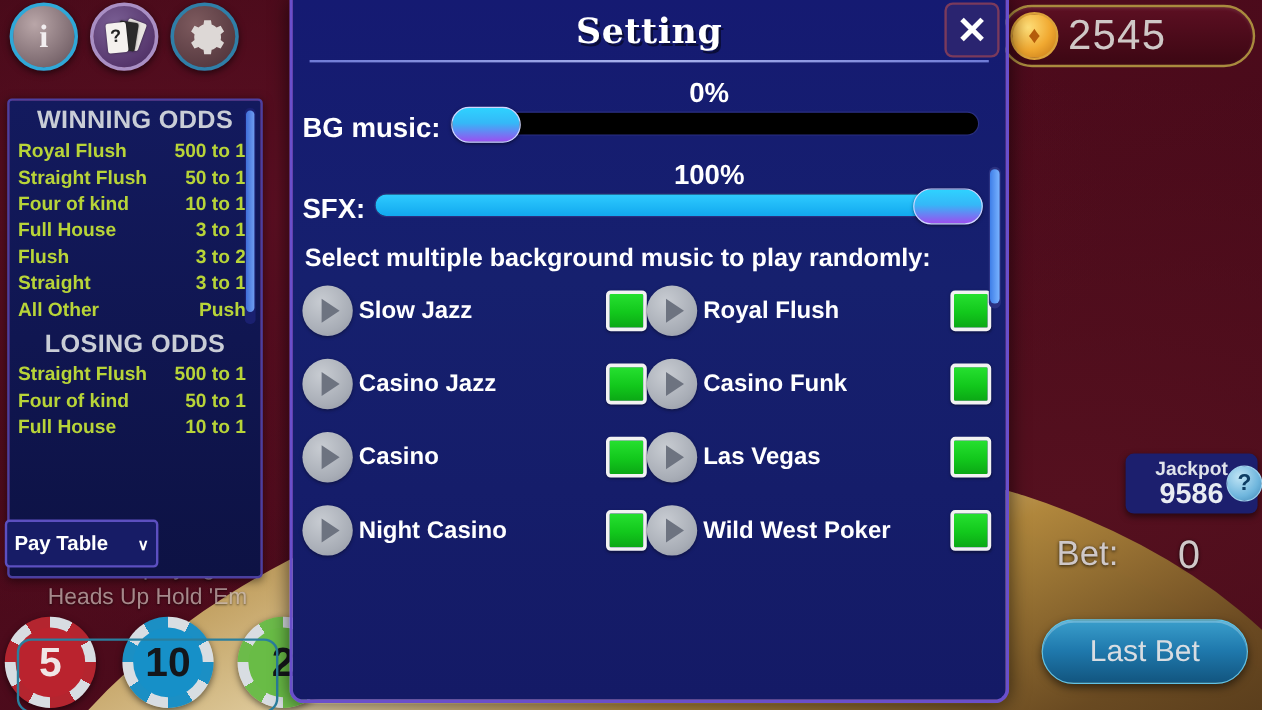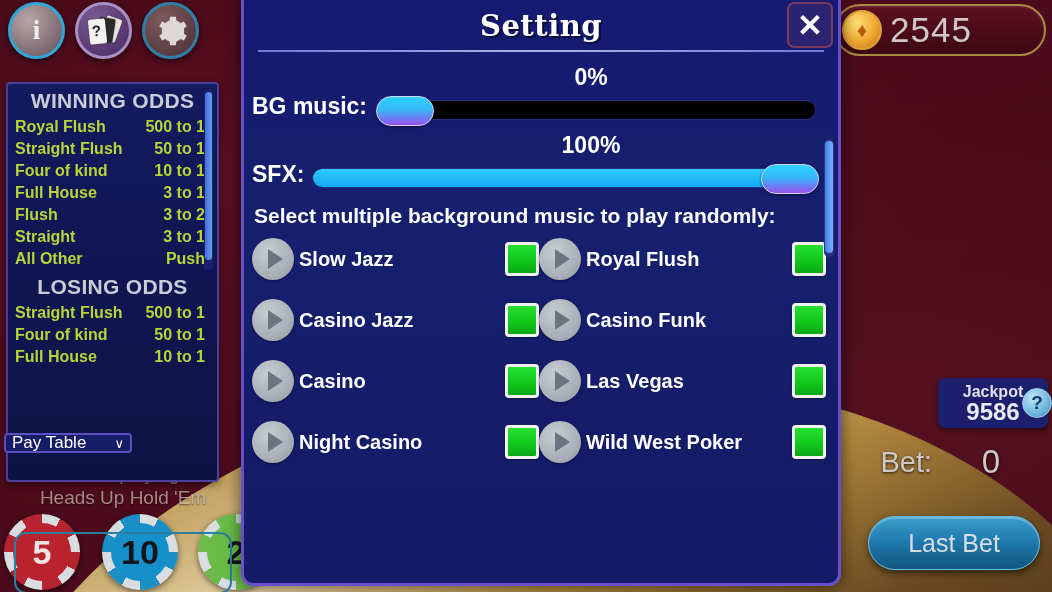--- a/index.html
+++ b/index.html
@@ -95,24 +95,24 @@
   .odds-row span { color:#b8d438; font-size:16px; font-weight:bold; white-space:nowrap; }
   .odds-scroll {
     position:absolute; right:4px; top:6px; width:9px; height:180px;
     background:#1a2070; border-radius:4px;
   }
   .odds-scroll i { position:absolute; left:1px; top:2px; width:7px; height:168px;
     background:linear-gradient(90deg,#3f6fd8,#6e9df0); border-radius:4px; display:block; }
 
   
   .paytable {
-    position:absolute; left:4px; top:433px; width:128px; height:20px;
+    position:absolute; left:4px; top:433px; width:128px; height:40px;
     background:#171c66; border:2px solid #5c4fc0; border-radius:4px;
     display:flex; align-items:center; justify-content:space-between; padding:0 6px;
-    color:#ffffff; font-size:17px; font-weight:normal; z-index:16;
+    color:#ffffff; font-size:17px; font-weight:bold; z-index:16;
   }
   .paytable .chev { font-size:13px; }
 
   .playing-note {
     position:absolute; left:8px; top:462px; width:230px; z-index:14;
     color:#c8b9b5; font-size:19px; line-height:24px; text-align:center;
     text-shadow:0 1px 2px rgba(0,0,0,.8); opacity:.72;
   }
 
   
@@ -196,21 +196,21 @@
     border-radius:7px; background:#2a2470; border:2px solid #7a3a5c;
     display:flex; align-items:center; justify-content:center;
     color:#ffffff; font-size:31px; font-weight:bold; line-height:1;
   }
 
   .slider-block { margin-top:12px; position:relative; }
   .pct {
     text-align:center; color:#ffffff; font-size:23px; font-weight:bold;
     margin-left:100px; margin-bottom:2px;
   }
-  .slider-line { display:flex; align-items:flex-end; padding:0 22px 0 8px; gap:8px; }
+  .slider-line { display:flex; align-items:flex-start; padding:0 22px 0 8px; gap:8px; }
   .sl-label { color:#ffffff; font-size:23px; font-weight:bold; white-space:nowrap; }
   .track {
     position:relative; flex:1; height:20px; border-radius:10px;
     background:#000000; border:1px solid #2a2f80;
   }
   .track .fill {
     position:absolute; left:0; top:0; bottom:0; border-radius:10px;
     background:linear-gradient(180deg,#2ecbff,#12a8ef);
   }
   .track .thumb {

